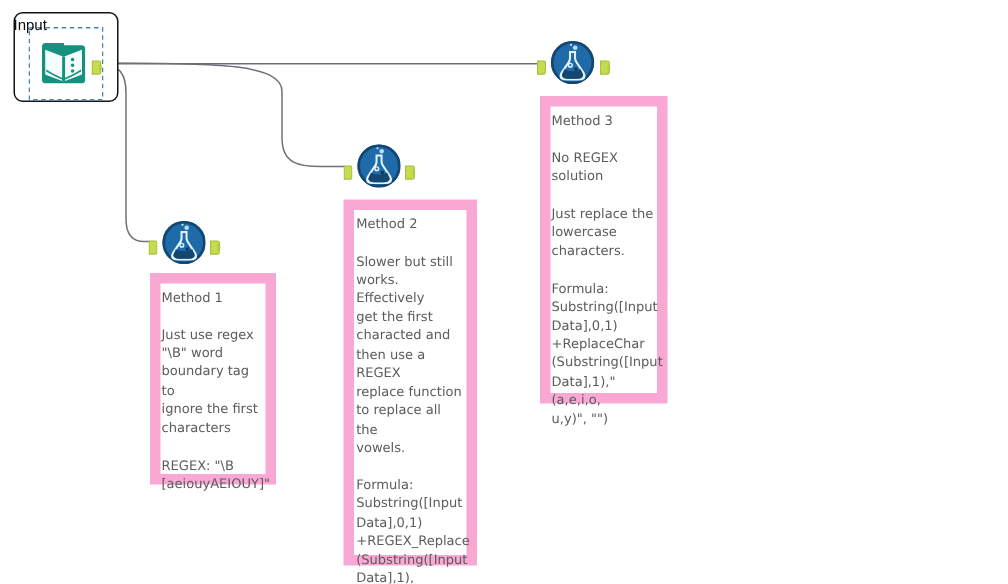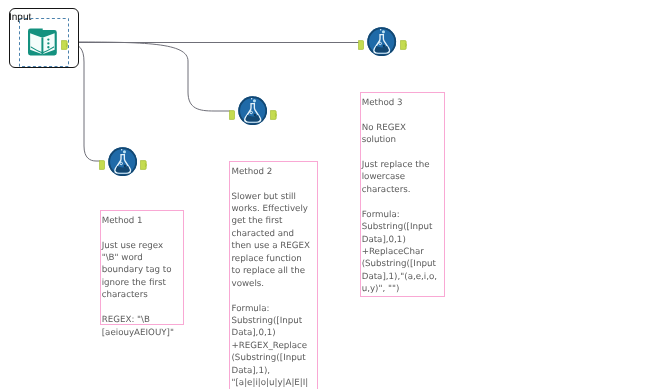--- a/index.html
+++ b/index.html
@@ -1,23 +1,23 @@
 <!DOCTYPE html>
 <html><head>
 <meta charset="utf-8">
 <style>
   html,body{margin:0;padding:0;}
   body{width:672px;height:389px;background:#ffffff;font-family:"Liberation Sans",sans-serif;overflow:hidden;position:relative;-webkit-font-smoothing:antialiased;text-rendering:geometricPrecision;}
   #canvas{position:absolute;left:0;top:0;width:672px;height:389px;background:#ffffff;}
   #wires{position:absolute;left:0;top:0;width:672px;height:389px;}
   .conn{position:absolute;}
   .node-icon{position:absolute;}
-  .tbox{position:absolute;background:#fff;border:1px solid #f9a8d4;box-sizing:border-box;
+  .tbox{position:absolute;background:#fff;border:7px solid #f9a8d4;box-sizing:border-box;
         font-family:"DejaVu Sans",sans-serif;font-size:8.7px;line-height:12.45px;color:#5c5c5c;padding:3.6px 1px 0 1.1px;white-space:pre-wrap;
-        filter:opacity(1);margin-top:28px;-webkit-font-smoothing:antialiased;}
+        filter:opacity(1);-webkit-font-smoothing:antialiased;}
   .selbox{position:absolute;border:1.6px solid #151515;border-radius:6px;background:#fff;box-sizing:border-box;}
   .dashbox{position:absolute;box-sizing:border-box;}
   .nodelabel{position:absolute;font-size:10px;color:#0d0d0d;text-align:left;line-height:10px;filter:opacity(1);-webkit-font-smoothing:antialiased;}
 </style>
 </head>
 <body>
 
 <div id="canvas">
   <svg id="wires">
       <path d="M 68 42.5 L 359 42.5" fill="none" stroke="#6f6f78" stroke-width="1"></path>
@@ -91,21 +91,21 @@
         <circle cx="56" cy="16.5" r="5.2" fill="#b9dff1"></circle>
         <circle cx="46.5" cy="9.5" r="2.4" fill="#e4f2fa"></circle>
       </svg></div>
     <div class="conn" style="left: 358px; top: 37px; width: 6px; height: 10px;"><svg width="6" height="10" viewBox="0 0 6 10">
         <path d="M0.4 0.6 h4.2 a1 1 0 0 1 1 1 v6.8 a1 1 0 0 1 -1 1 H0.4 z" fill="#c5dc50" stroke="#a5bd38" stroke-width="0.7"></path>
       </svg></div>
     <div class="conn" style="left: 400px; top: 37px; width: 8px; height: 10px;"><svg width="8" height="10" viewBox="0 0 8 10">
         <path d="M0.4 0.6 h4.6 a1.2 1.2 0 0 1 1.2 1.2 v6.4 a1.2 1.2 0 0 1 -1.2 1.2 H0.4 z" fill="#c5dc50" stroke="#a5bd38" stroke-width="0.7"></path>
         <path d="M5.4 3.2 q2.6 1.8 0 3.6 z" fill="#c5dc50" stroke="#a5bd38" stroke-width="0.5"></path>
       </svg></div>
-    <div class="tbox" style="left: 99.6px; top: 182px; width: 84px; height: 115px;">Method 1
+    <div class="tbox" style="left: 99.6px; top: 182px; width: 84px; height: 141px;">Method 1
 
 Just use regex
 "\B" word
 boundary tag to
 ignore the first
 characters
 
 REGEX: "\B
 [aeiouyAEIOUY]"</div>
     <div class="tbox" style="left: 229.4px; top: 133px; width: 89px; height: 244px;">Method 2

